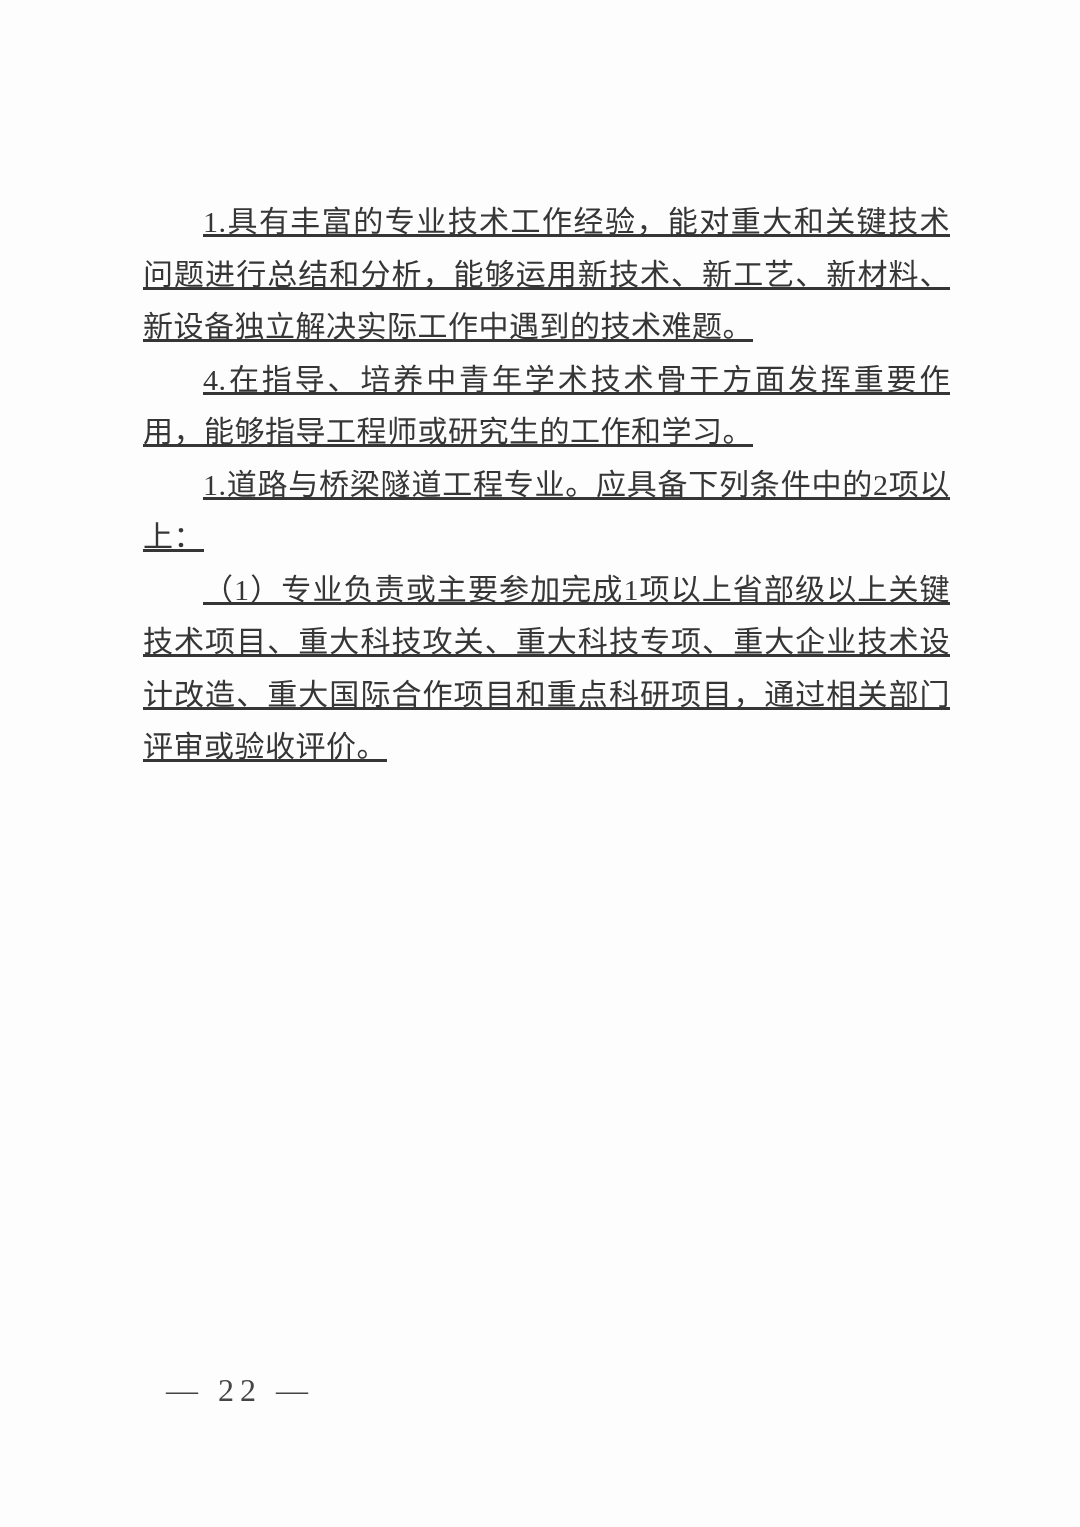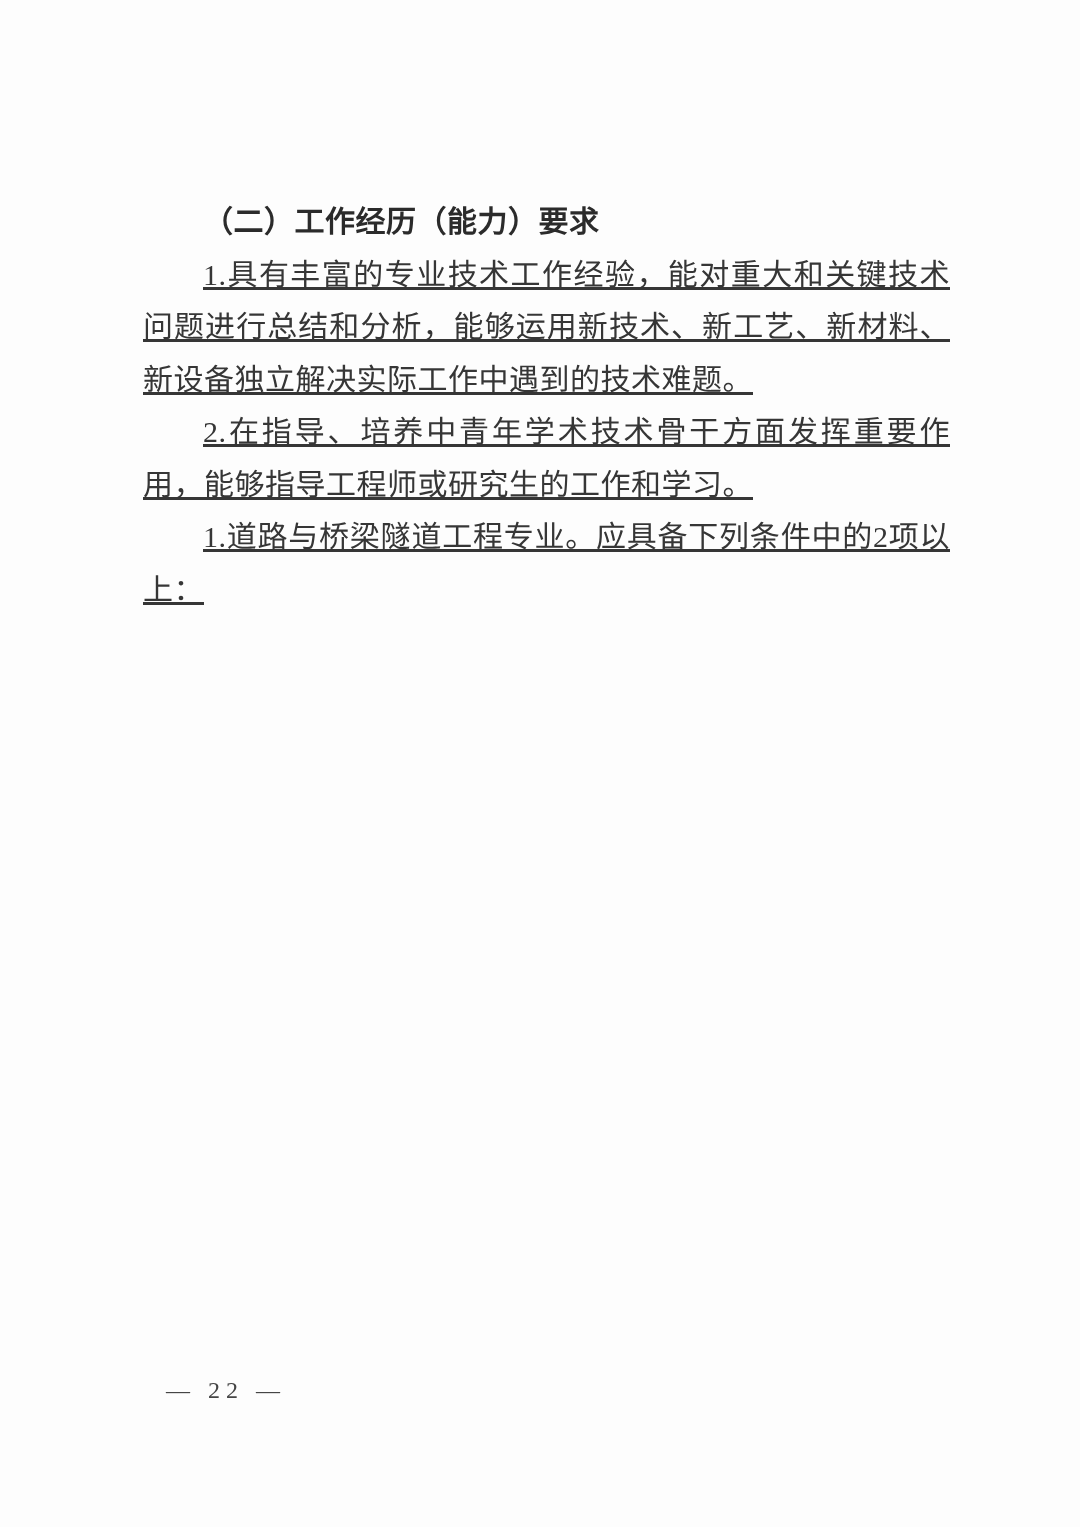--- a/index.html
+++ b/index.html
@@ -44,34 +44,34 @@
 
   .para {
     text-indent: 2em;
     text-decoration: underline;
   }
 
   .page-number {
     position: absolute;
     left: 166px;
     top: 1366px;
-    font-size: 24px;
+    font-size: 32px;
     line-height: 48px;
     letter-spacing: 6px;
     color: #454545;
     text-align: left;
   }
 </style>
 </head>
 <body>
 
 <div class="page">
 
   <div class="content">
-    <h3 class="heading">（二）工作经历（能力）要求</h3>
     <p class="para">1.具有丰富的专业技术工作经验，能对重大和关键技术问题进行总结和分析，能够运用新技术、新工艺、新材料、新设备独立解决实际工作中遇到的技术难题。</p>
-    <p class="para">2.在指导、培养中青年学术技术骨干方面发挥重要作用，能够指导工程师或研究生的工作和学习。</p>
+    <p class="para">4.在指导、培养中青年学术技术骨干方面发挥重要作用，能够指导工程师或研究生的工作和学习。</p>
     <p class="para">1.道路与桥梁隧道工程专业。应具备下列条件中的2项以上：</p>
+    <p class="para">（1）专业负责或主要参加完成1项以上省部级以上关键技术项目、重大科技攻关、重大科技专项、重大企业技术设计改造、重大国际合作项目和重点科研项目，通过相关部门评审或验收评价。</p>
   </div>
 
   <div class="page-number">— 22 —</div>
 
 </div>
 
 </body></html>

